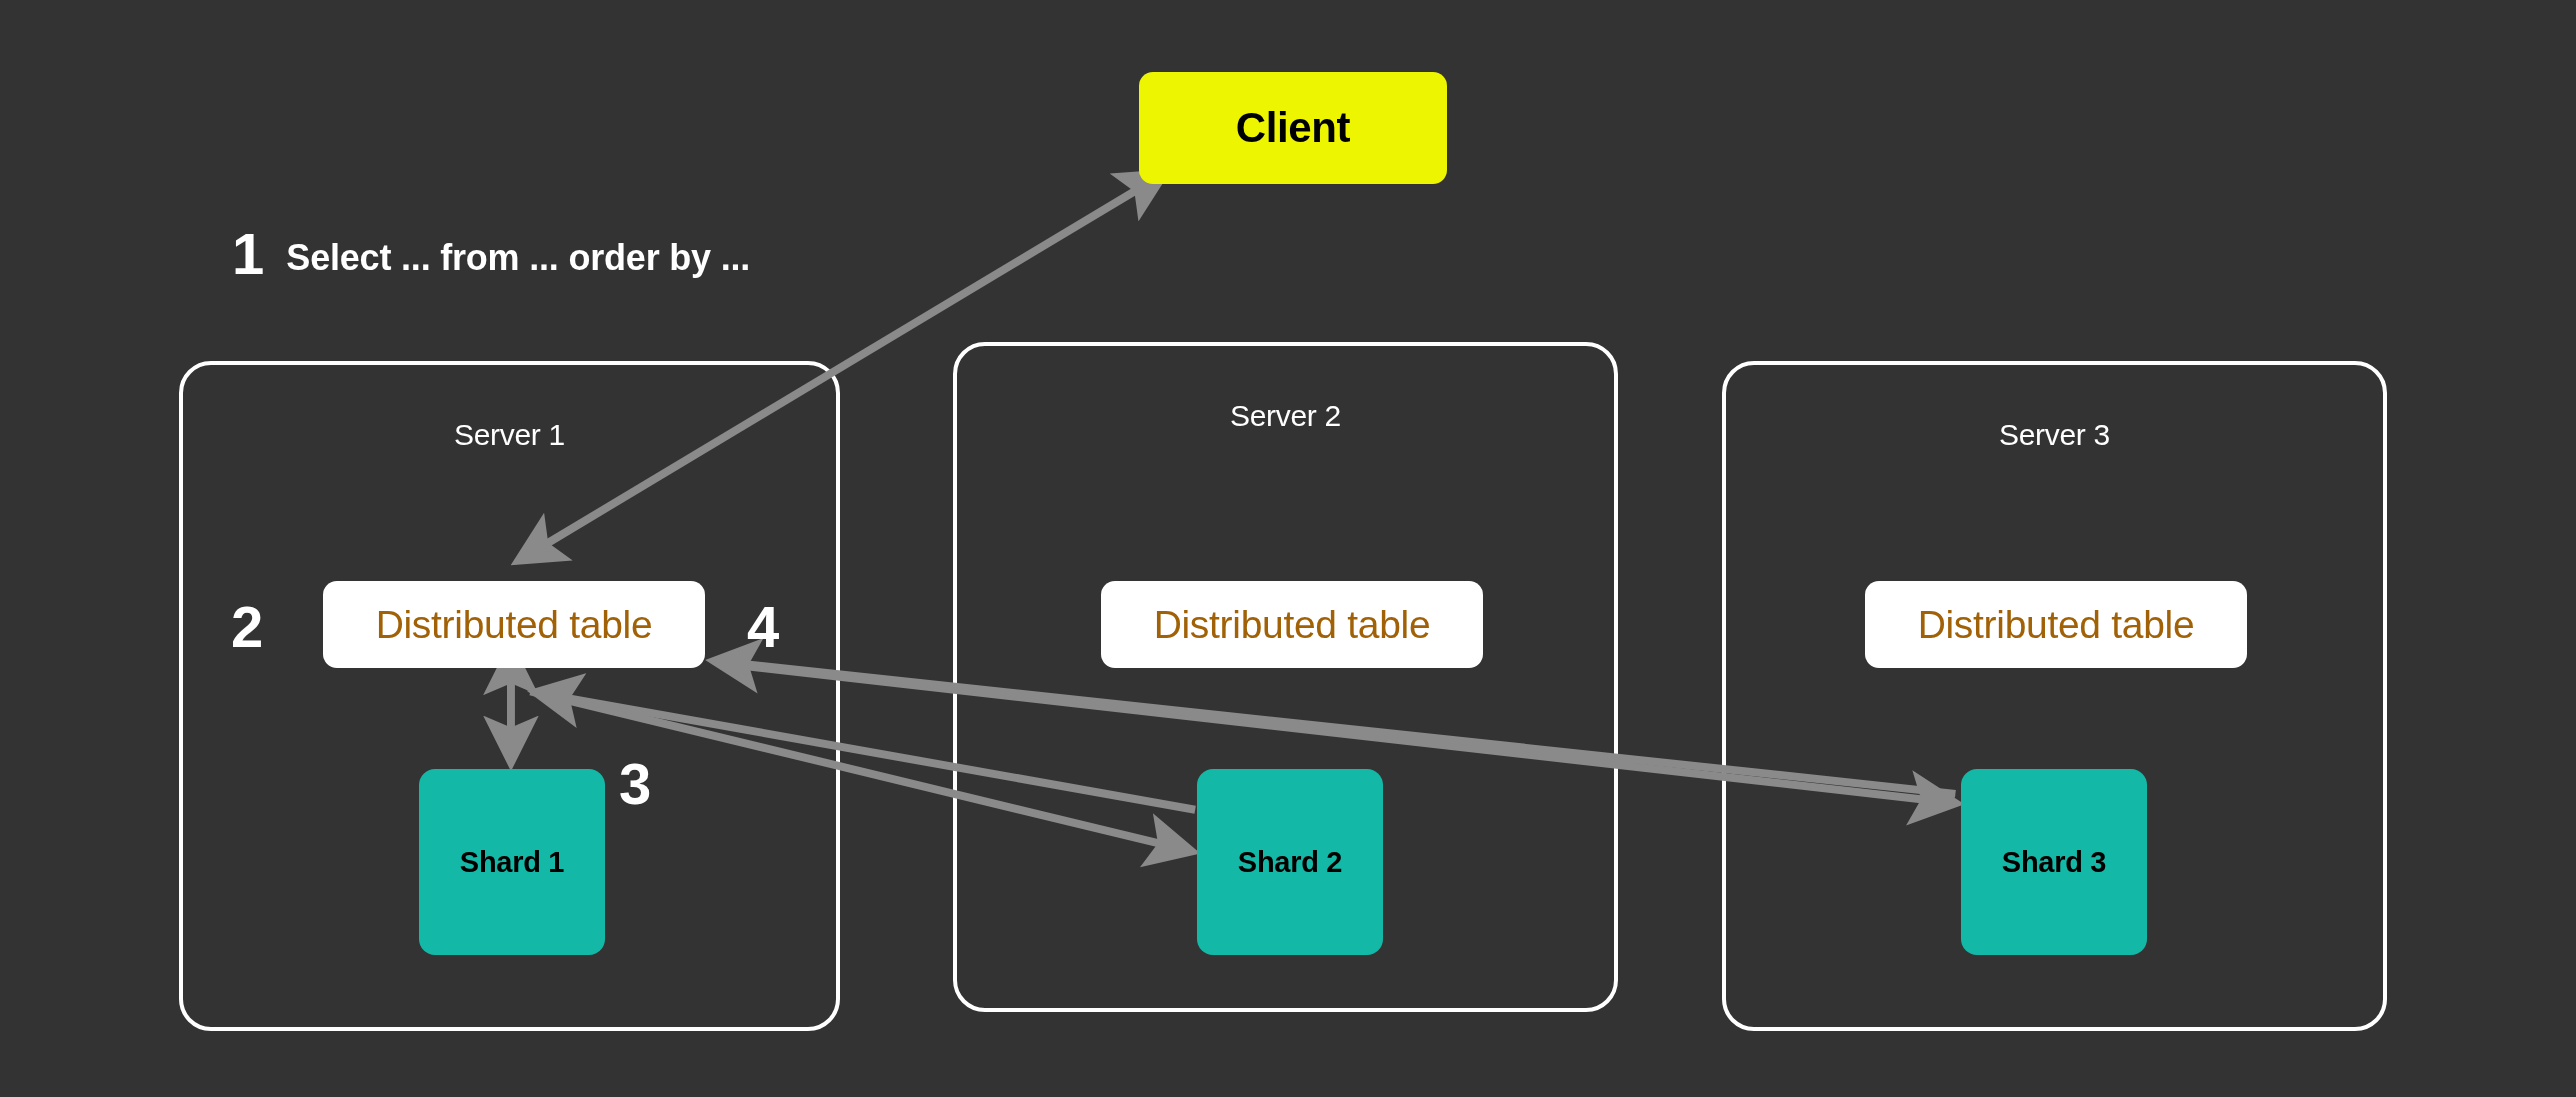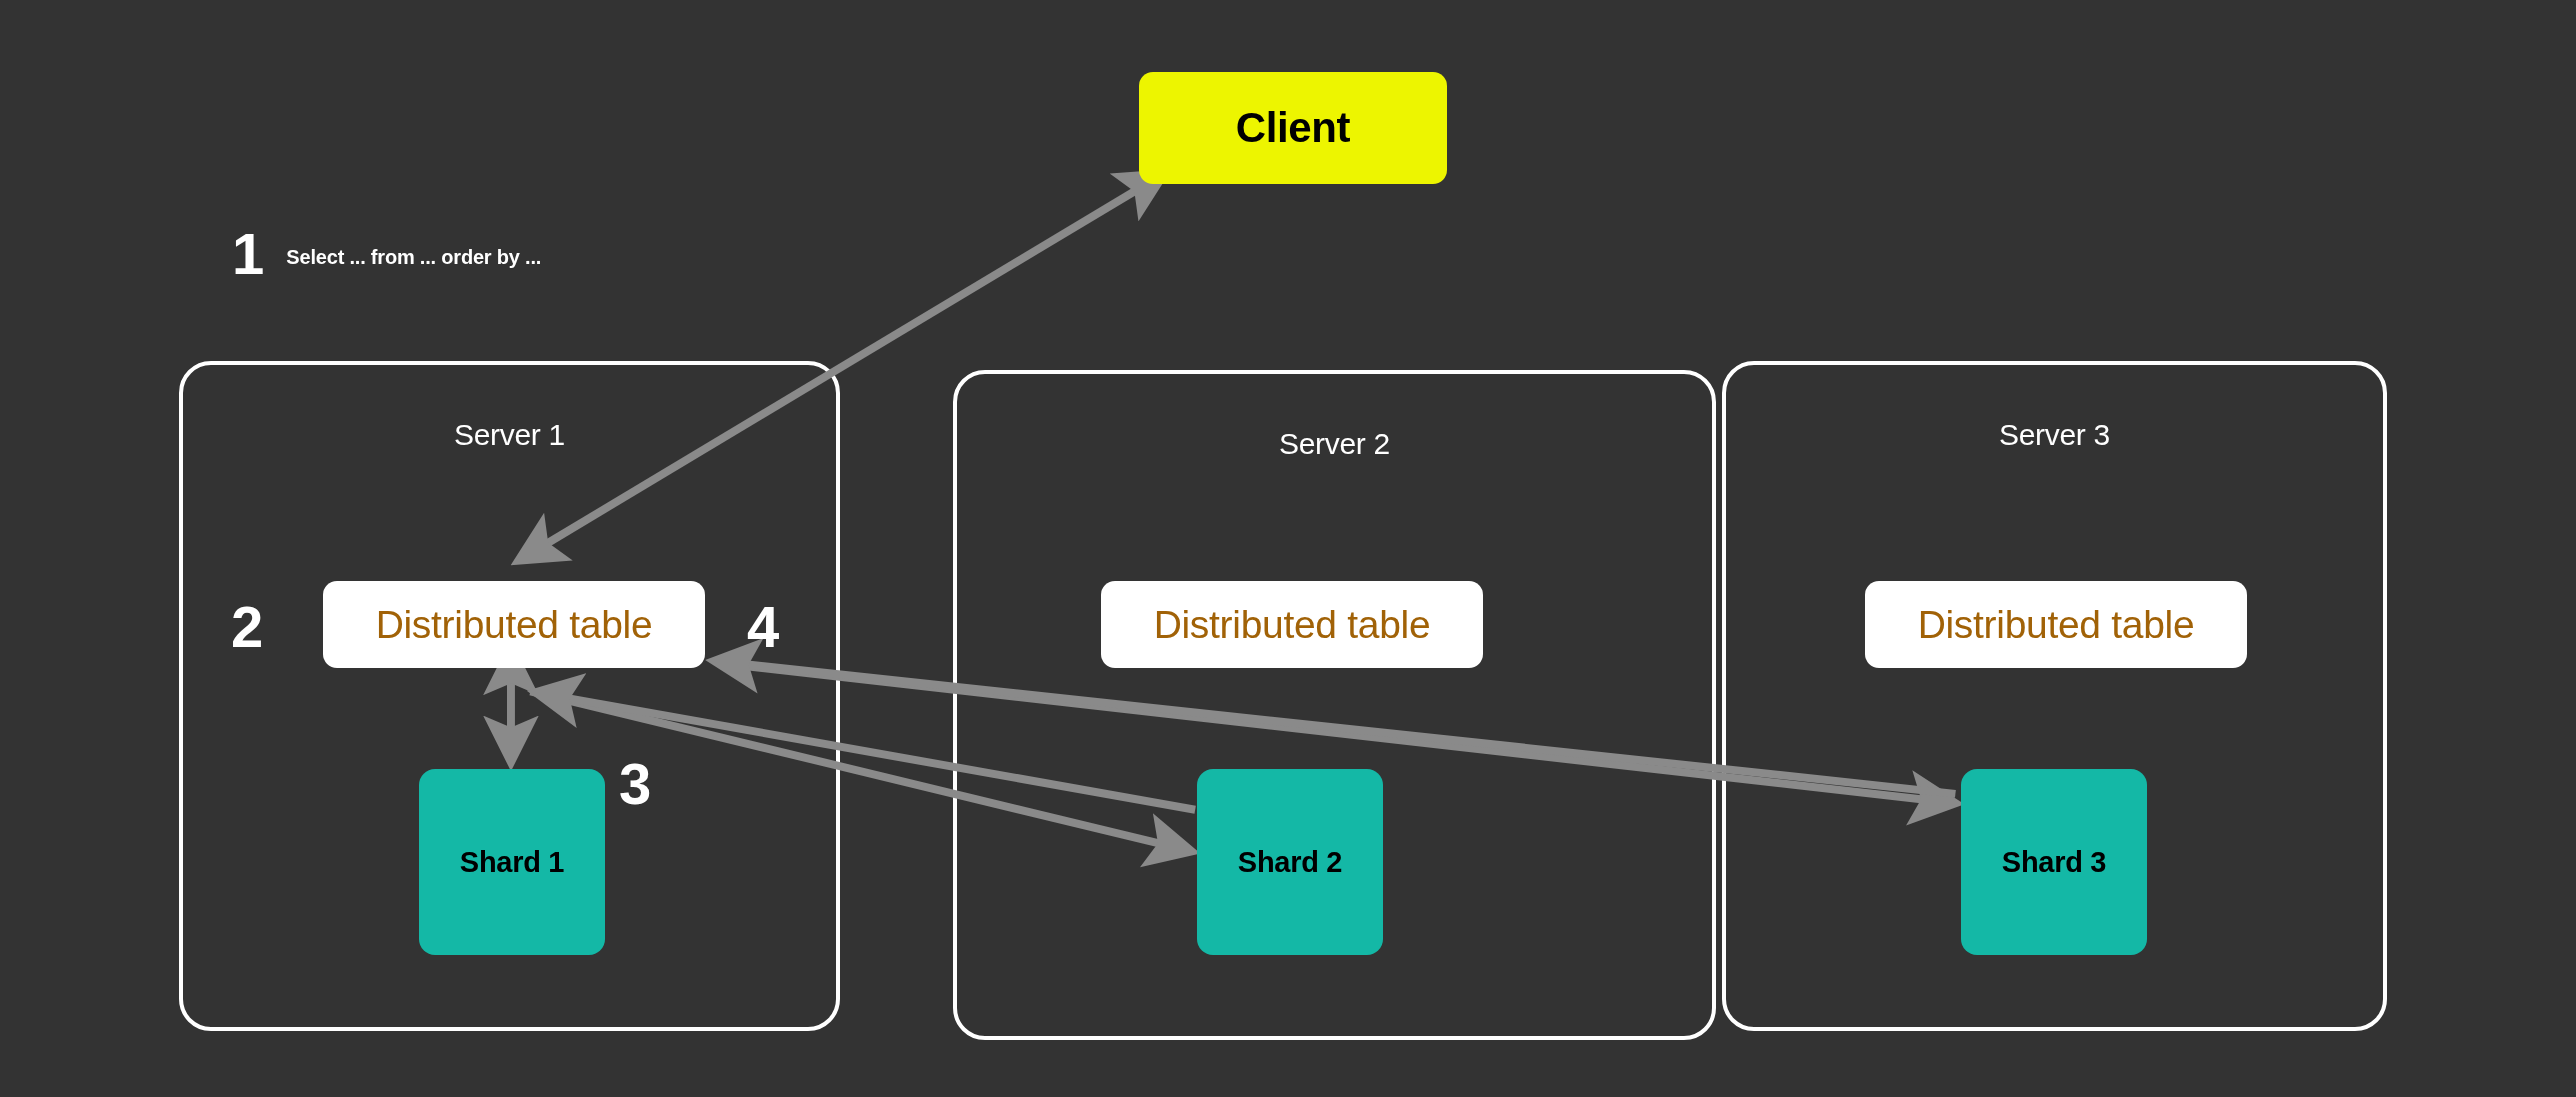--- a/index.html
+++ b/index.html
@@ -60,39 +60,39 @@
   }
   .step-num-1 {
     color: #FFFFFF;
     font-size: 58px;
     font-weight: 700;
     line-height: 1;
     letter-spacing: -0.9px;
   }
   .step1-text {
     color: #FFFFFF;
-    font-size: 20px;
+    font-size: 36px;
     font-weight: 700;
     margin-left: 23px;
     letter-spacing: -0.2px;
     white-space: nowrap;
     position: relative;
     top: 3.5px;
   }
 
   
   .server-panel {
     position: absolute;
     border: 4.4px solid #FFFFFF;
     border-radius: 32px;
     box-sizing: border-box;
     z-index: 1;
   }
   #server-1 { left: 179px;  top: 361px; width: 661px; height: 670px; }
-  #server-2 { left: 953px; top: 370px; width: 763px; height: 670px; }
+  #server-2 { left: 953px; top: 342px; width: 665px; height: 670px; }
   #server-3 { left: 1722px; top: 361px; width: 665px; height: 670px; }
 
   .server-title {
     position: absolute;
     top: 55px;
     left: 0;
     width: 100%;
     text-align: center;
     color: #FFFFFF;
     font-size: 30px;

